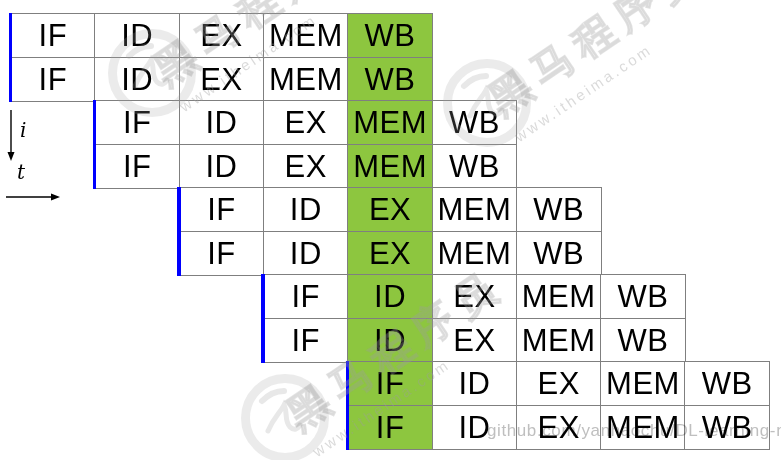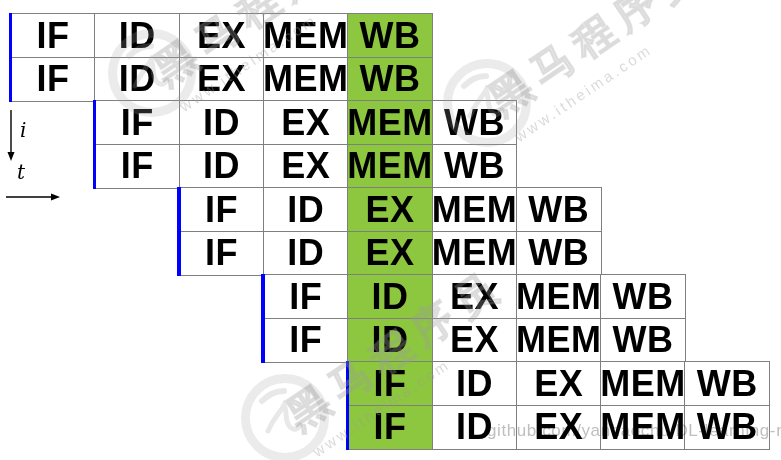--- a/index.html
+++ b/index.html
@@ -5,23 +5,22 @@
   html,body{margin:0;padding:0;}
   body{background:#ffffff;font-family:"Liberation Sans", sans-serif;}
   .screen{position:relative;width:781px;height:460px;background:#ffffff;overflow:hidden;}
 
   
   .cell{
     position:absolute;box-sizing:border-box;
     border:1.5px solid var(--grid,#7f7f7f);
     background:#ffffff;color:#000000;
     display:flex;align-items:center;justify-content:center;
-    font-size:36px;line-height:1;letter-spacing:0.5px;
+    font-size:31px;line-height:1;letter-spacing:0.5px;
     z-index:1;
-    font-weight:bold;
   }
   .issue-bar{position:absolute;width:3.5px;z-index:2;}
 
   
   .axis{position:absolute;z-index:1;color:#000;}
   .axis-label{font-family:"DejaVu Serif", serif;font-style:italic;font-size:20px;color:#000;}
   .axis svg{display:block;}
 
   
   .wm-layer{position:absolute;inset:0;z-index:4;pointer-events:none;}

